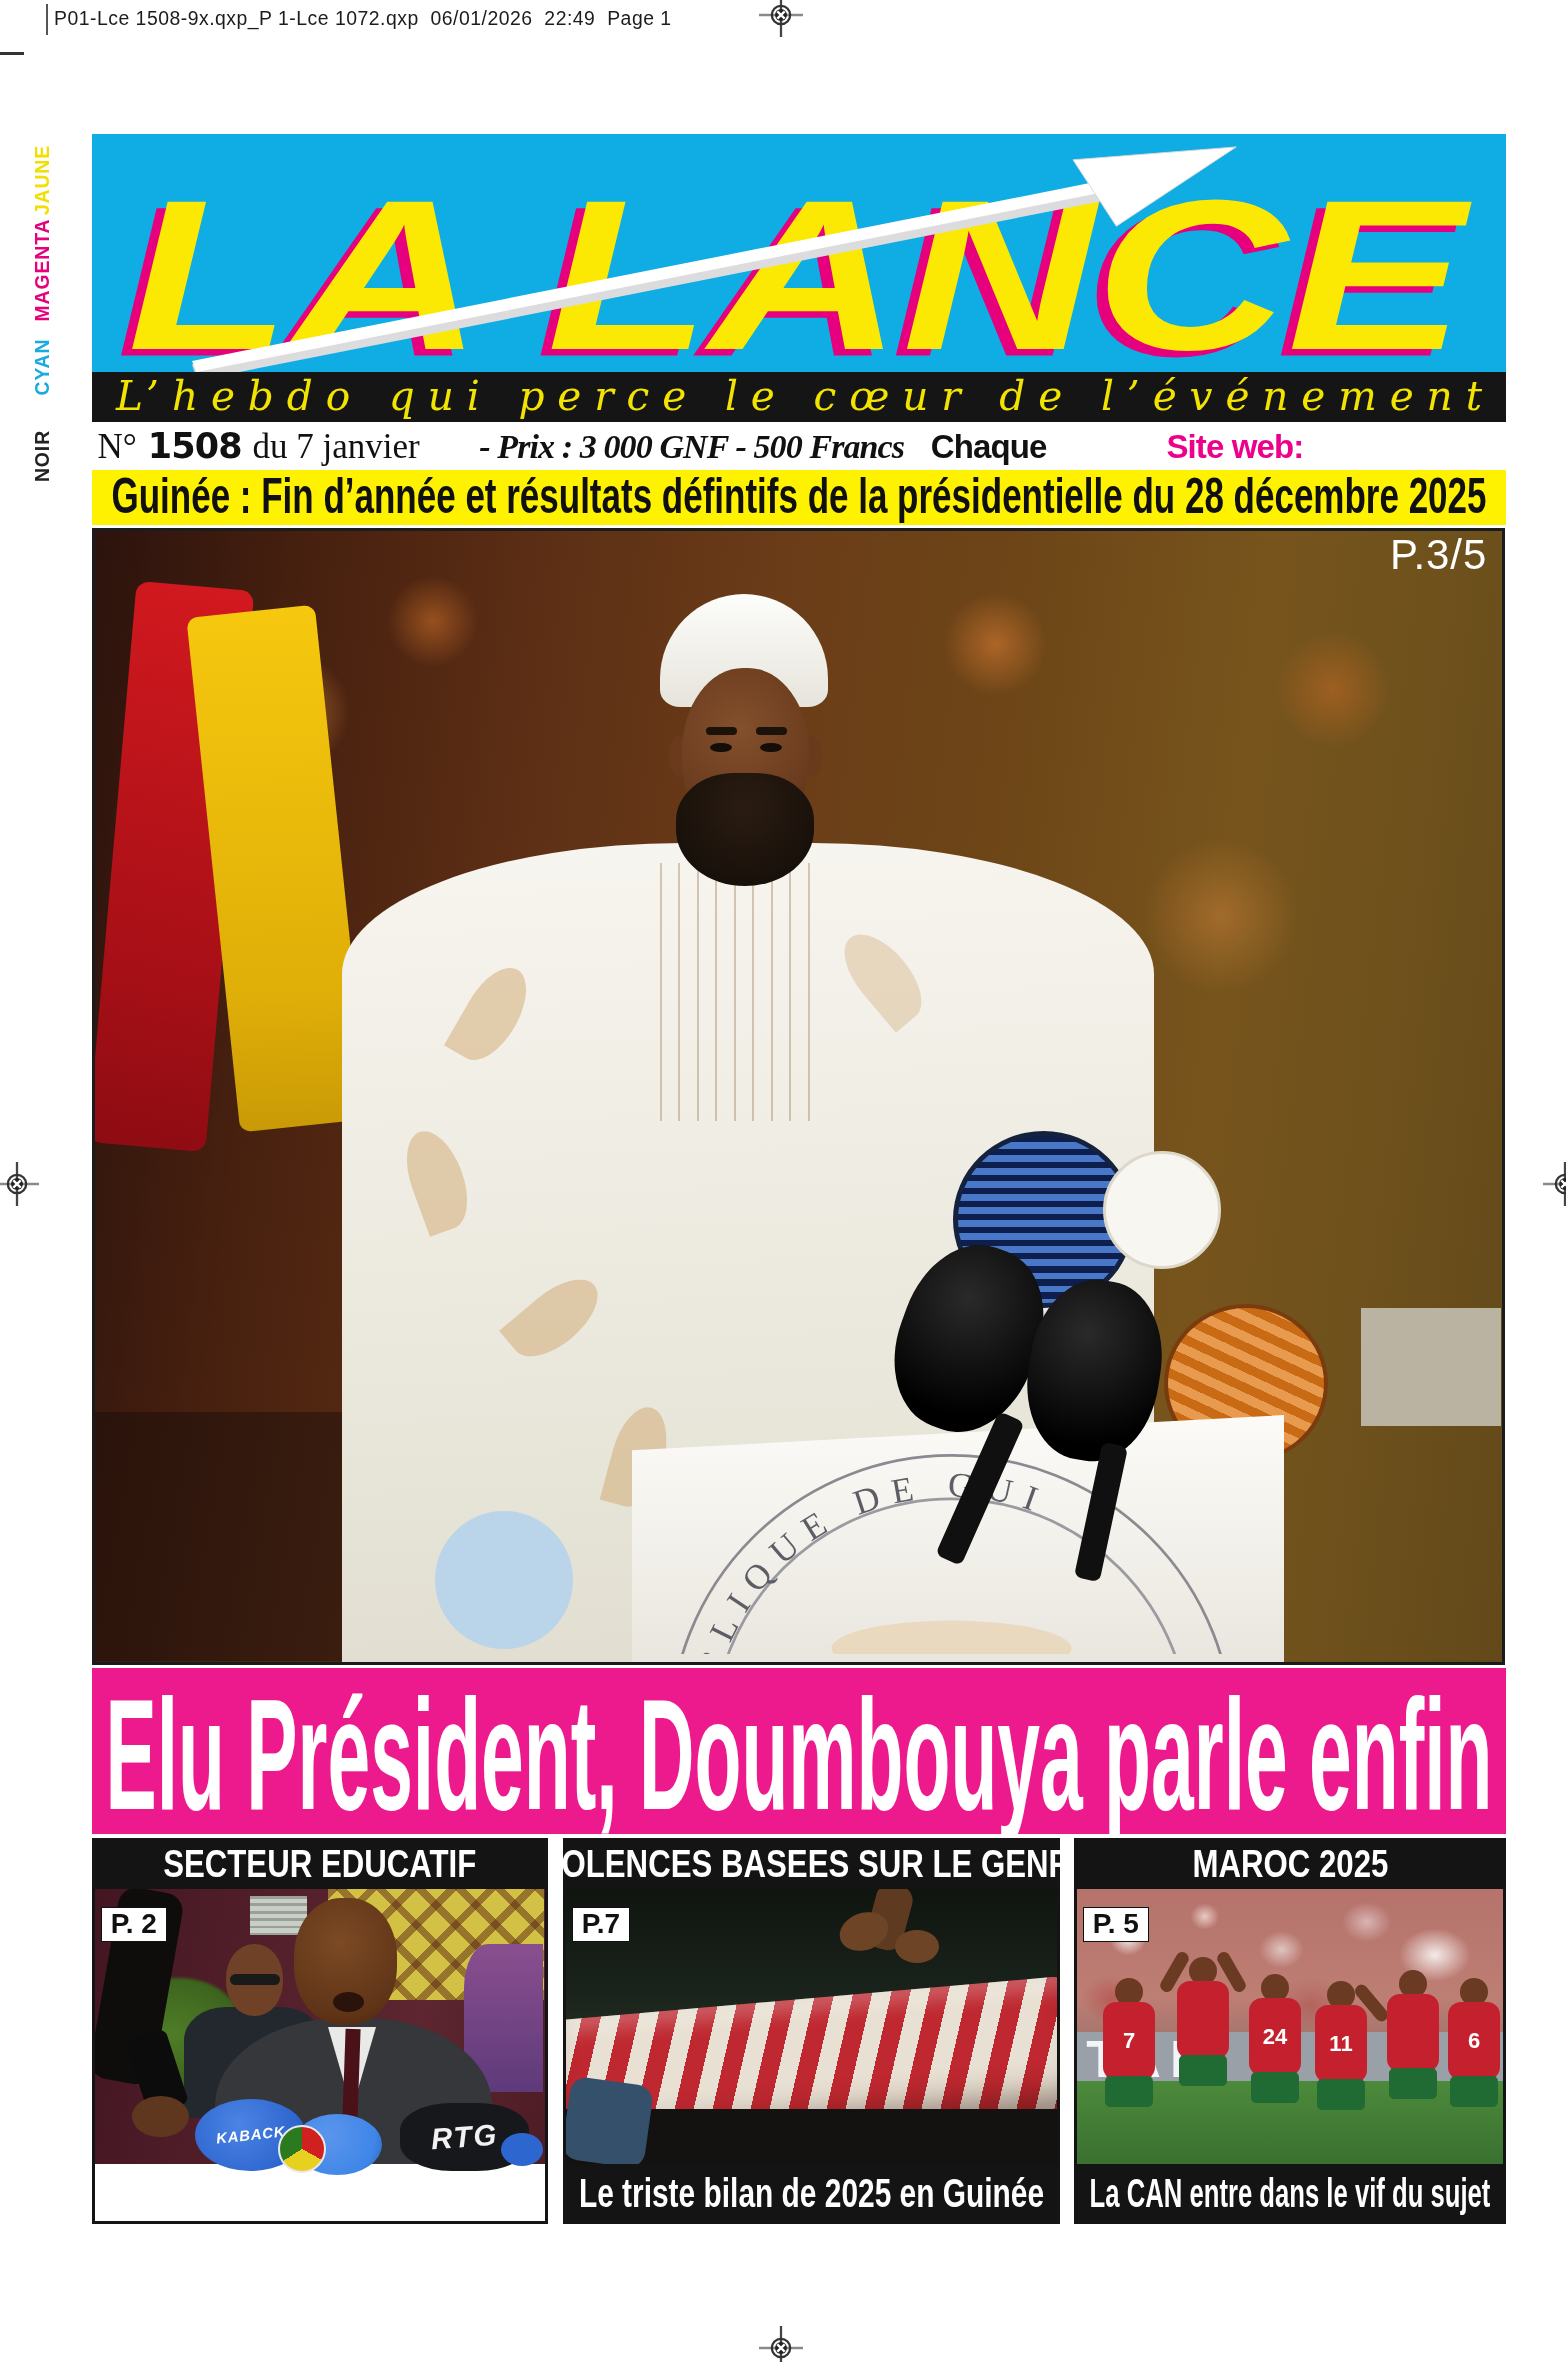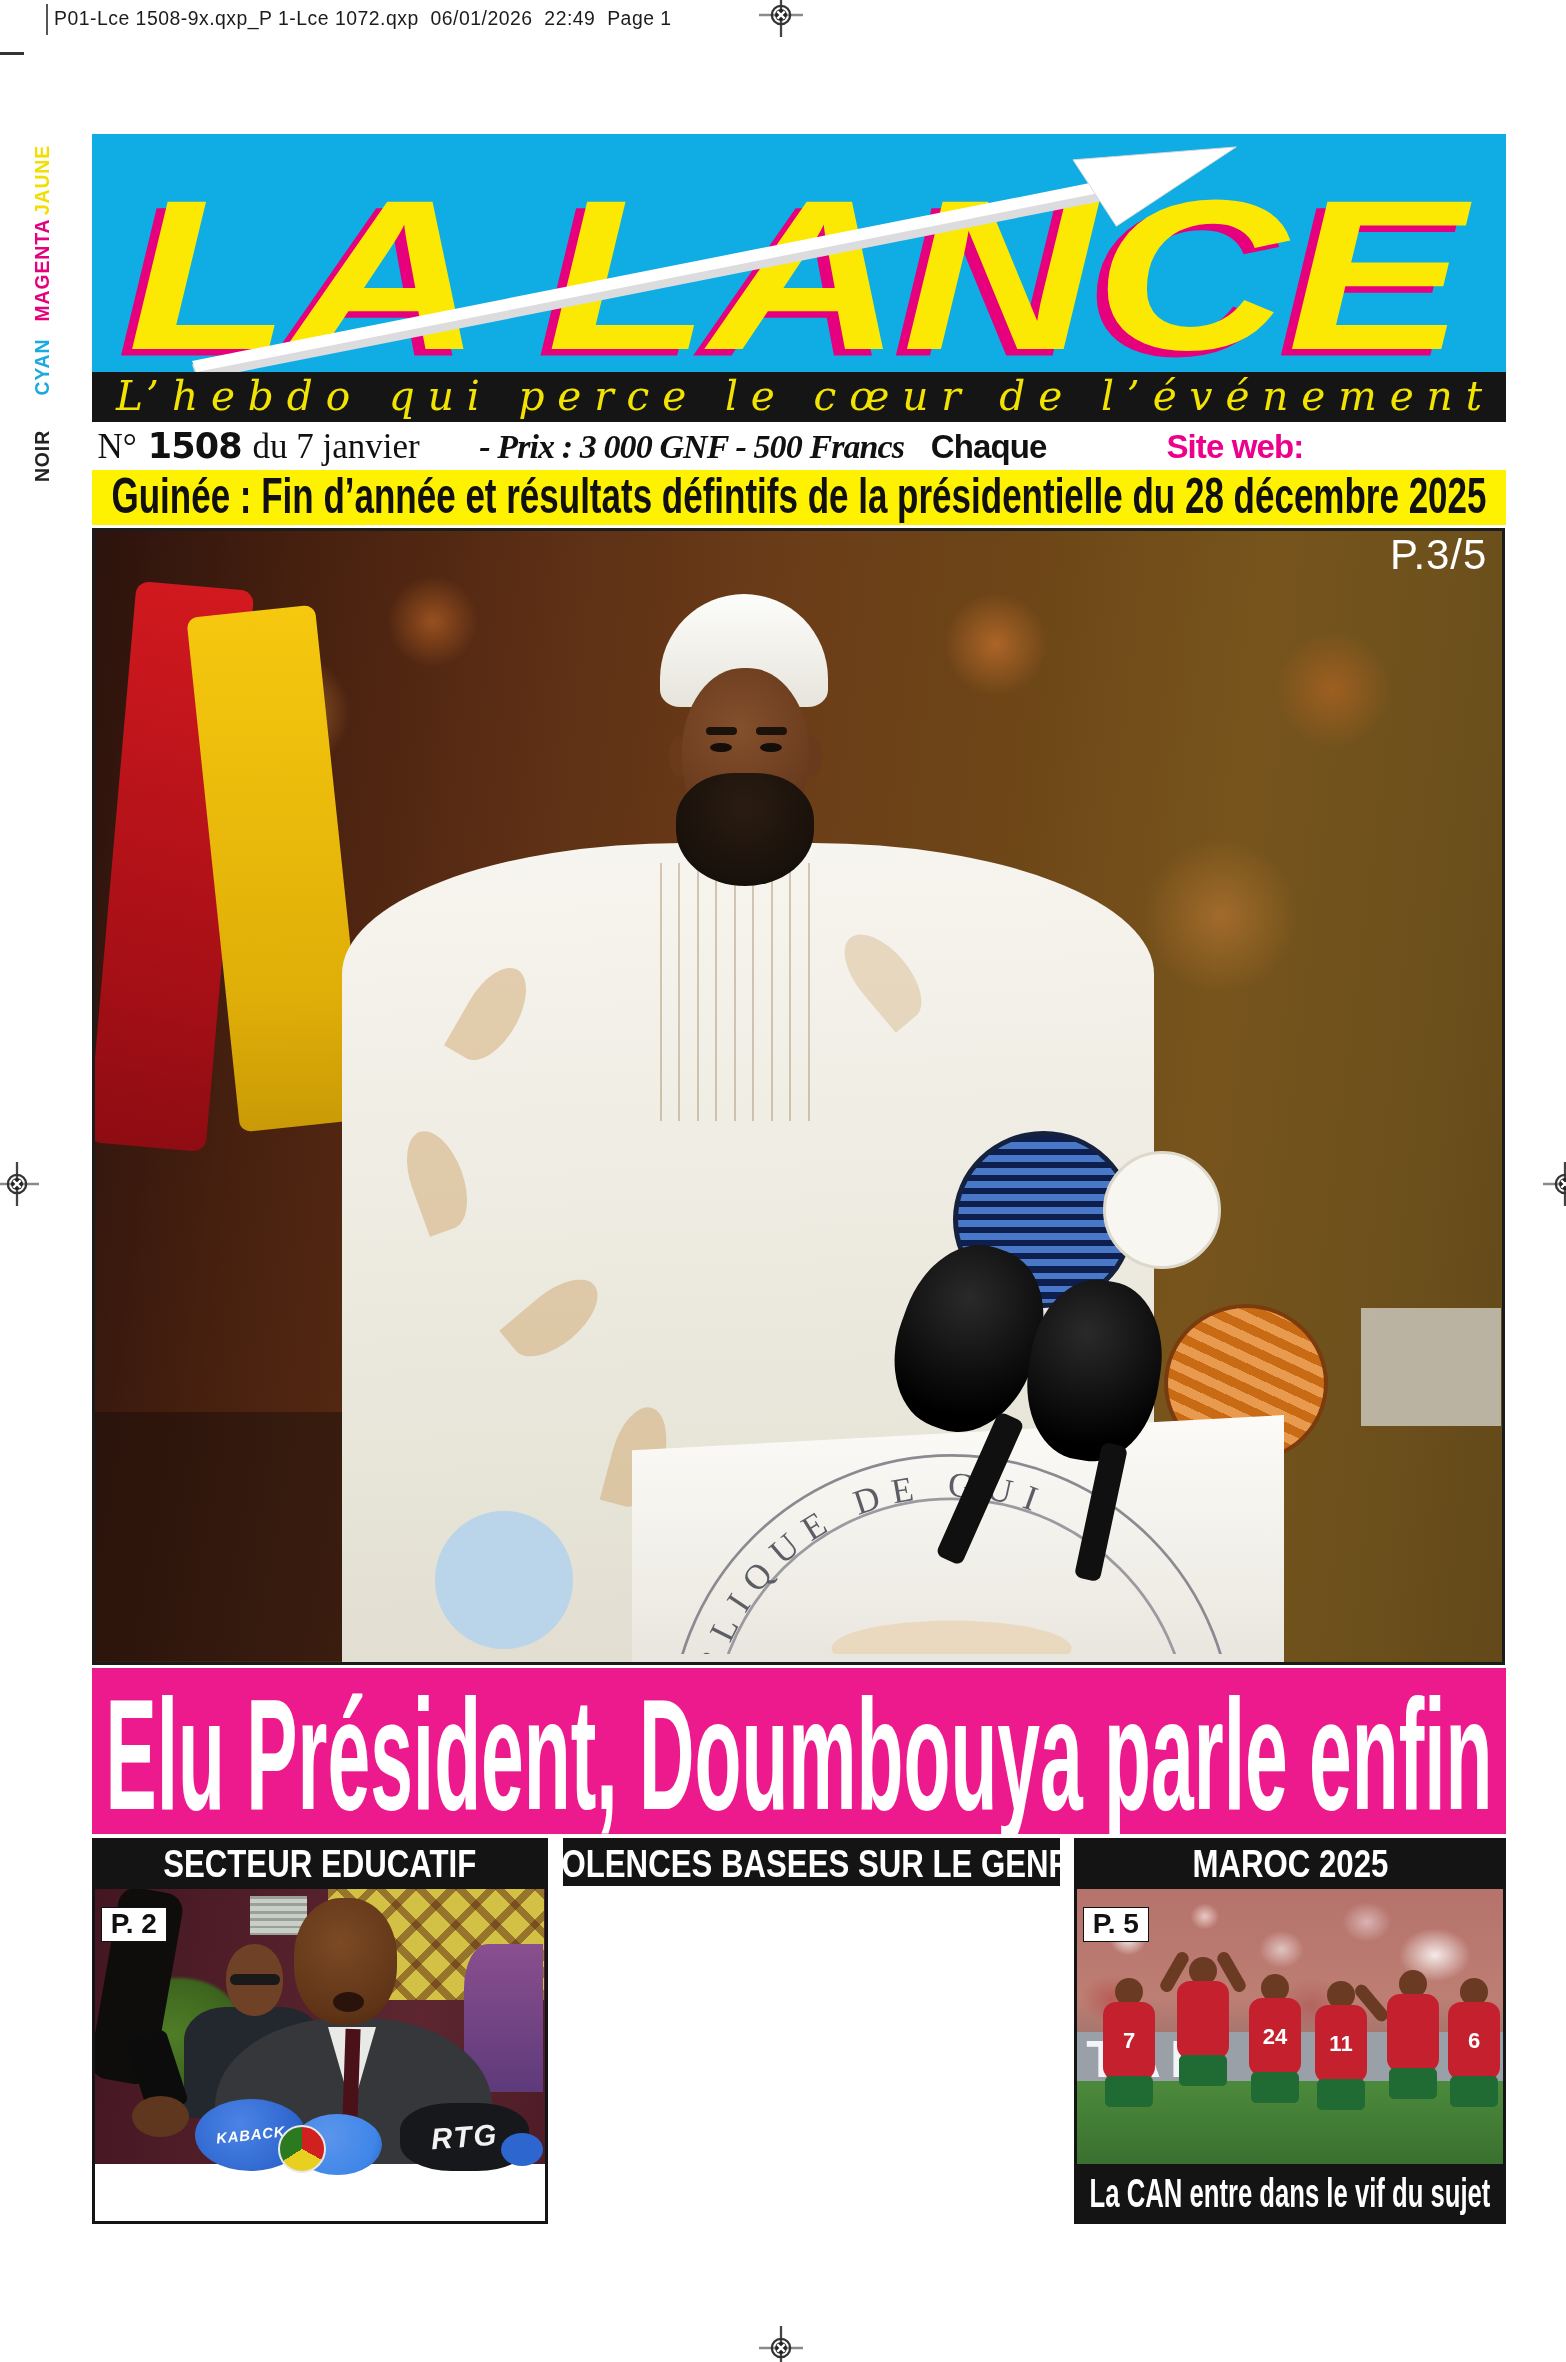--- a/index.html
+++ b/index.html
@@ -359,20 +359,36 @@
         <div class="abs micblue3"></div>
       </div>
       <div class="abs badge">P. 2</div>
     </div>
   </div>
 
   <div class="abs col col2">
     <div class="col-header">
       <span>VIOLENCES BASEES SUR LE GENRE</span>
     </div>
+    <div class="col-photo">
+      <div class="sc2">
+        <div class="abs arm2"></div>
+        <div class="abs hand2a"></div>
+        <div class="abs hand2b"></div>
+        <div class="abs fabric"></div>
+        <div class="abs bench"></div>
+        <div class="abs bluebox"></div>
+      </div>
+      <div class="abs badge">P.7</div>
+      <div class="caption">
+        <svg viewBox="0 0 530 62">
+            <text x="12" y="47" font-size="44" textLength="506" lengthAdjust="spacingAndGlyphs">Le triste bilan de 2025 en Guinée</text>
+          </svg>
+      </div>
+    </div>
   </div>
 
   <div class="abs col col3">
     <div class="col-header">
       <span>MAROC 2025</span>
     </div>
     <div class="col-photo">
       <div class="sc3">
         <div class="abs board-text">TAR</div>
         <div class="player p1">

